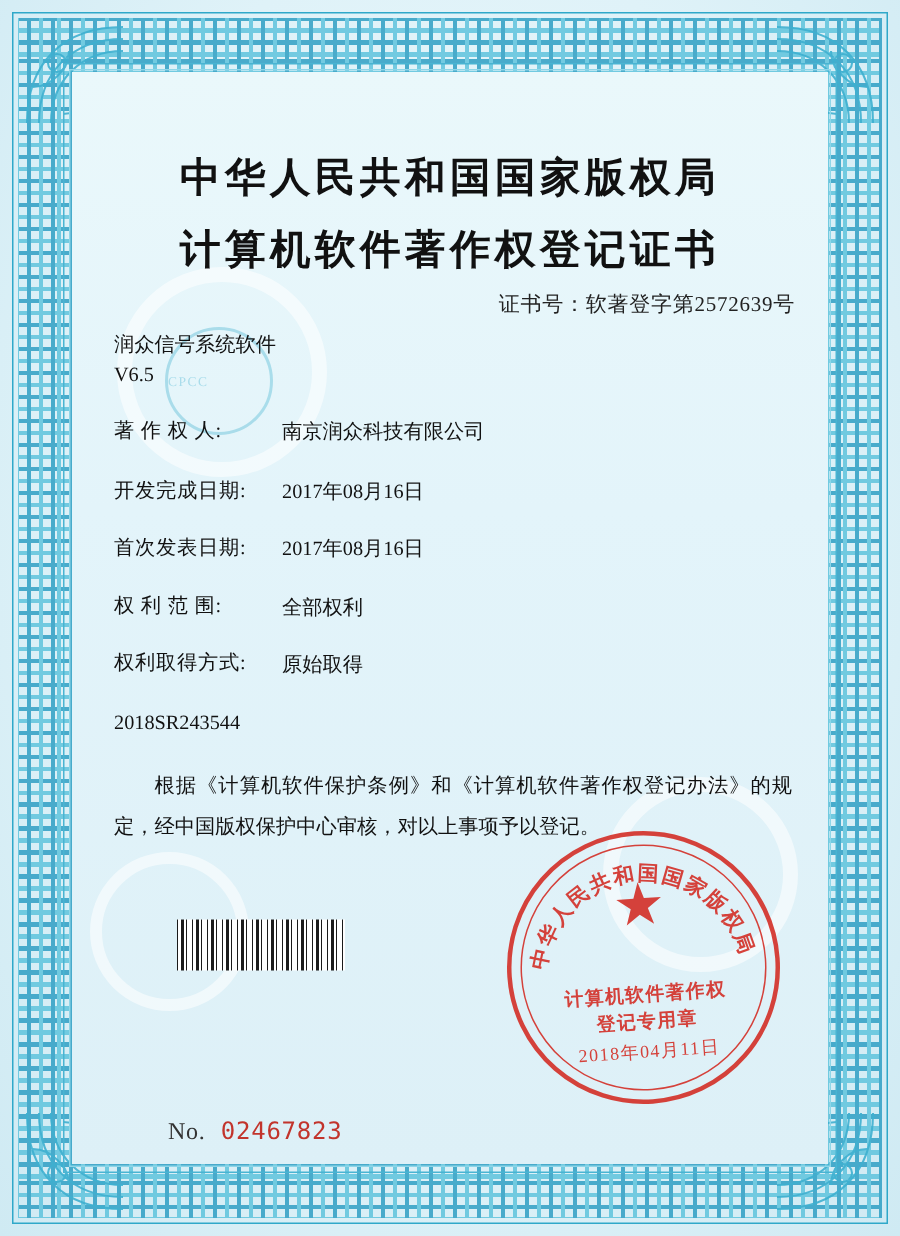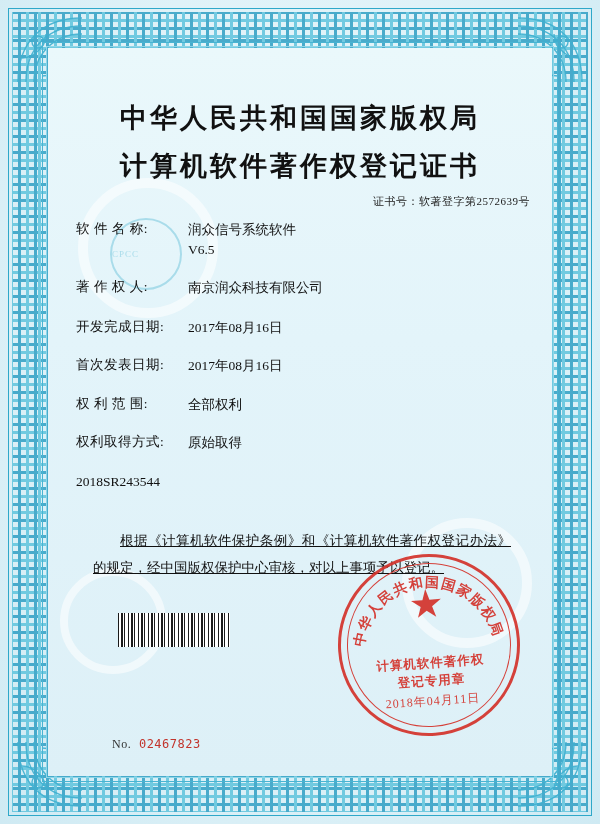--- a/index.html
+++ b/index.html
@@ -78,21 +78,21 @@
     font-size:27px;letter-spacing:3px;color:#111;
     font-family:"DejaVu Serif", serif;font-weight:700;
   }
   .title2{
     position:absolute;left:0;right:0;top:100px;text-align:center;
     font-size:27px;letter-spacing:3px;color:#111;
     font-family:"DejaVu Serif", serif;font-weight:700;
   }
   .certno{
     position:absolute;right:22px;top:146px;
-    font-size:11px;color:#222;letter-spacing:.5px;
+    font-size:14px;color:#222;letter-spacing:.5px;
   }
 
   
   .fields{position:absolute;left:28px;right:22px;top:172px;}
   .row{
     display:flex;align-items:flex-start;
     margin-bottom:19px;
     font-size:13.5px;color:#111;
   }
   .lbl{
@@ -100,32 +100,32 @@
     letter-spacing:.5px;white-space:pre;
   }
   .val{flex:1;line-height:1.45;}
   .val .sub{display:block;}
 
   
   .para{
     position:absolute;left:28px;right:24px;top:462px;
     font-size:13.5px;line-height:2.0;color:#111;text-align:justify;
   }
-  .para p{margin:17px;text-indent:2em;text-decoration:underline;}
+  .para p{margin:0;text-indent:2em;}
 
   
   .barcode{
     position:absolute;left:70px;top:565px;width:112px;height:34px;
     background:repeating-linear-gradient(90deg,
       #1a1a1a 0 1px, #fff 1px 3px, #1a1a1a 3px 5px, #fff 5px 6px,
       #1a1a1a 6px 7px, #fff 7px 10px);
   }
   .docno{
-    position:absolute;left:64px;bottom:24px;
-    font-size:12px;color:#c2342c;font-family:"DejaVu Sans Mono",monospace;
+    position:absolute;left:64px;bottom:12px;
+    font-size:16px;color:#c2342c;font-family:"DejaVu Sans Mono",monospace;
     letter-spacing:.5px;
   }
   .docno .pre{color:#333;font-family:"Liberation Serif",serif;}
 
   
   .seal{
     position:absolute;right:32px;bottom:40px;
     width:176px;height:176px;border-radius:50%;
     border:3px solid #d4332b;
     color:#d4332b;
@@ -225,21 +225,20 @@
     <div class="gzjg">CPCC</div>
 
     <div class="title1">中华人民共和国国家版权局</div>
     <div class="title2">计算机软件著作权登记证书</div>
 
     <div class="certno">证书号：软著登字第2572639号</div>
 
     <div class="fields">
 
       <div class="row">
-        <div class="lbl">软 件 名 称:</div>
         <div class="val">
           <span>润众信号系统软件</span>
           <span class="sub">V6.5</span>
         </div>
       </div>
 
       <div class="row" style="margin-top:6px">
         <div class="lbl">著 作 权 人:</div>
         <div class="val">南京润众科技有限公司</div>
       </div>

